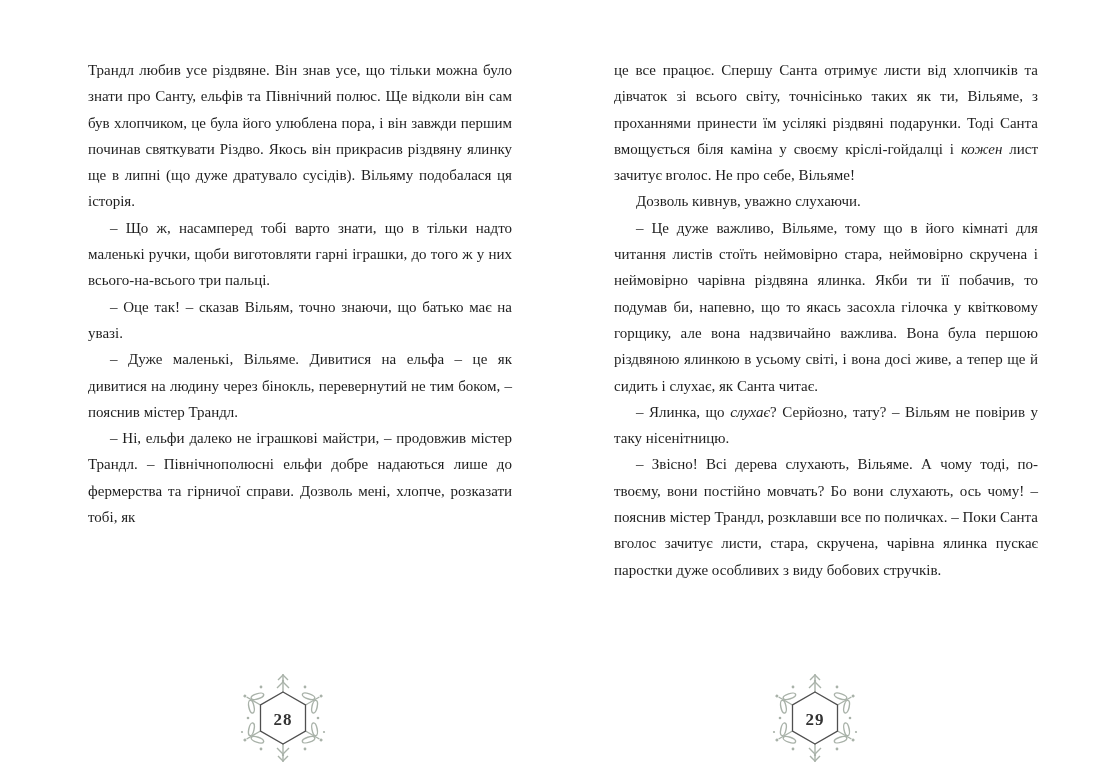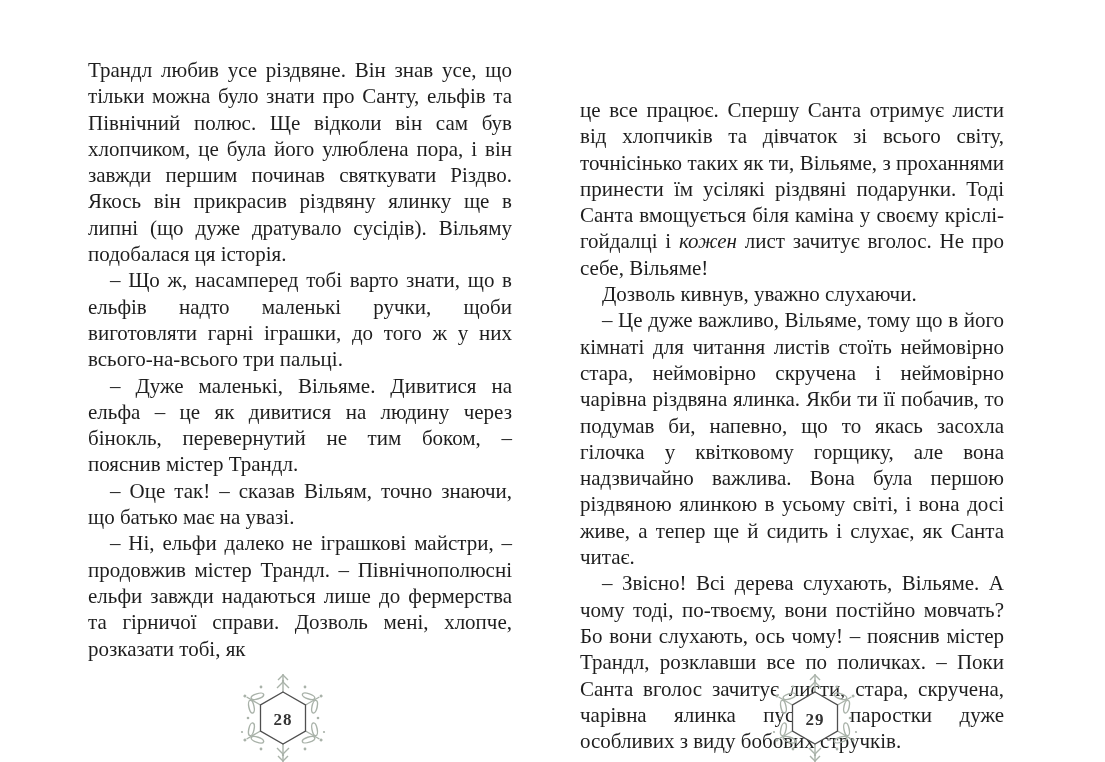--- a/index.html
+++ b/index.html
@@ -11,25 +11,25 @@
   }
   *{margin:0;padding:0;box-sizing:border-box;}
   html,body{background:var(--bg);}
   body{
     width:1105px;height:762px;position:relative;overflow:hidden;
     font-family:"Liberation Serif","DejaVu Serif",serif;
   }
   .spread{position:absolute;inset:0;background:var(--bg);}
   .text-block{
     position:absolute;top:57px;width:424px;
-    font-size:21px;line-height:26.3px;color:var(--text-color);
+    font-size:15px;line-height:26.3px;color:var(--text-color);
     text-align:justify;
   }
   .text-block.left{left:88px;}
-  .text-block.right{left:580px;margin-top:40px;}
+  .text-block.right{left:614px;}
   .para{text-indent:0;}
   .para.indent{text-indent:22px;}
   .para em{font-style:italic;}
   .ornament{position:absolute;width:110px;height:92px;top:674px;}
   .ornament.left{left:228px;}
   .ornament.right{left:760px;}
   .flake{stroke:var(--ornament-color);stroke-width:1.4;fill:none;}
   .flake-fill{fill:var(--ornament-color);stroke:none;}
   .hex{fill:var(--bg);stroke:var(--hex-stroke);stroke-width:1.3;}
   .page-num{
@@ -68,44 +68,45 @@
       <circle class="flake-fill" cx="96" cy="58" r="1.1"></circle>
     </g>
   </defs>
 </svg>
 
 <div class="spread">
 
   <div>
     <div class="text-block left">
         <div class="para">Трандл любив усе різдвяне. Він знав усе, що тільки можна було знати про Санту, ельфів та Північний полюс. Ще відколи він сам був хлопчиком, це була його улюблена пора, і він завжди першим починав святкувати Різдво. Якось він прикрасив різдвяну ялинку ще в липні (що дуже дратувало сусідів). Вільяму подобалася ця історія.</div>
-        <div class="para indent">– Що ж, насамперед тобі варто знати, що в ельфів надто маленькі ручки, щоби виготовляти гарні іграшки, до того ж у них всього-на-всього три пальці.</div>
+        <div class="para indent">– Що ж, насамперед тобі варто знати, що в тільки надто маленькі ручки, щоби виготовляти гарні іграшки, до того ж у них всього-на-всього три пальці.</div>
+        <div class="para indent">– Оце так! – сказав Вільям, точно знаючи, що батько має на увазі.</div>
         <div class="para indent">– Дуже маленькі, Вільяме. Дивитися на ельфа – це як дивитися на людину через бінокль, перевернутий не тим боком, – пояснив містер Трандл.</div>
-        <div class="para indent">– Оце так! – сказав Вільям, точно знаючи, що батько має на увазі.</div>
-        <div class="para indent">– Ні, ельфи далеко не іграшкові майстри, – продовжив містер Трандл. – Північнополюсні ельфи завжди надаються лише до фермерства та гірничої справи. Дозволь мені, хлопче, розказати тобі, як</div>
+        <div class="para indent">– Ні, ельфи далеко не іграшкові майстри, – продовжив містер Трандл. – Північнополюсні ельфи добре надаються лише до фермерства та гірничої справи. Дозволь мені, хлопче, розказати тобі, як</div>
       </div>
 
     <svg class="ornament left" viewBox="0 0 110 92">
       <use href="#armFir" transform="translate(55,44)"></use>
       <use href="#armFir" transform="translate(55,44) rotate(180)"></use>
       <use href="#armLeaf" transform="translate(55,44) rotate(60)"></use>
       <use href="#armLeaf" transform="translate(55,44) rotate(120)"></use>
       <use href="#armLeaf" transform="translate(55,44) rotate(240)"></use>
       <use href="#armLeaf" transform="translate(55,44) rotate(300)"></use>
       <use href="#flakeDots"></use>
       <polygon class="hex" points="55,18 77.5,31 77.5,57 55,70 32.5,57 32.5,31"></polygon>
       <text class="page-num" x="55" y="50.5" text-anchor="middle">28</text>
     </svg>
   </div>
 
   <div>
     <div class="text-block right">
         <div class="para">це все працює. Спершу Санта отримує листи від хлопчиків та дівчаток зі всього світу, точнісінько таких як ти, Вільяме, з проханнями принести їм усілякі різдвяні подарунки. Тоді Санта вмощується біля каміна у своєму кріслі-гойдалці і <em>кожен</em> лист зачитує вголос. Не про себе, Вільяме!</div>
         <div class="para indent">Дозволь кивнув, уважно слухаючи.</div>
         <div class="para indent">– Це дуже важливо, Вільяме, тому що в його кімнаті для читання листів стоїть неймовірно стара, неймовірно скручена і неймовірно чарівна різдвяна ялинка. Якби ти її побачив, то подумав би, напевно, що то якась засохла гілочка у квітковому горщику, але вона надзвичайно важлива. Вона була першою різдвяною ялинкою в усьому світі, і вона досі живе, а тепер ще й сидить і слухає, як Санта читає.</div>
+        <div class="para indent">– Ялинка, що <em>слухає</em>? Серйозно, тату? – Вільям не повірив у таку нісенітницю.</div>
         <div class="para indent">– Звісно! Всі дерева слухають, Вільяме. А чому тоді, по-твоєму, вони постійно мовчать? Бо вони слухають, ось чому! – пояснив містер Трандл, розклавши все по поличках. – Поки Санта вголос зачитує листи, стара, скручена, чарівна ялинка пускає паростки дуже особливих з виду бобових стручків.</div>
       </div>
 
     <svg class="ornament right" viewBox="0 0 110 92">
       <use href="#armFir" transform="translate(55,44)"></use>
       <use href="#armFir" transform="translate(55,44) rotate(180)"></use>
       <use href="#armLeaf" transform="translate(55,44) rotate(60)"></use>
       <use href="#armLeaf" transform="translate(55,44) rotate(120)"></use>
       <use href="#armLeaf" transform="translate(55,44) rotate(240)"></use>
       <use href="#armLeaf" transform="translate(55,44) rotate(300)"></use>

